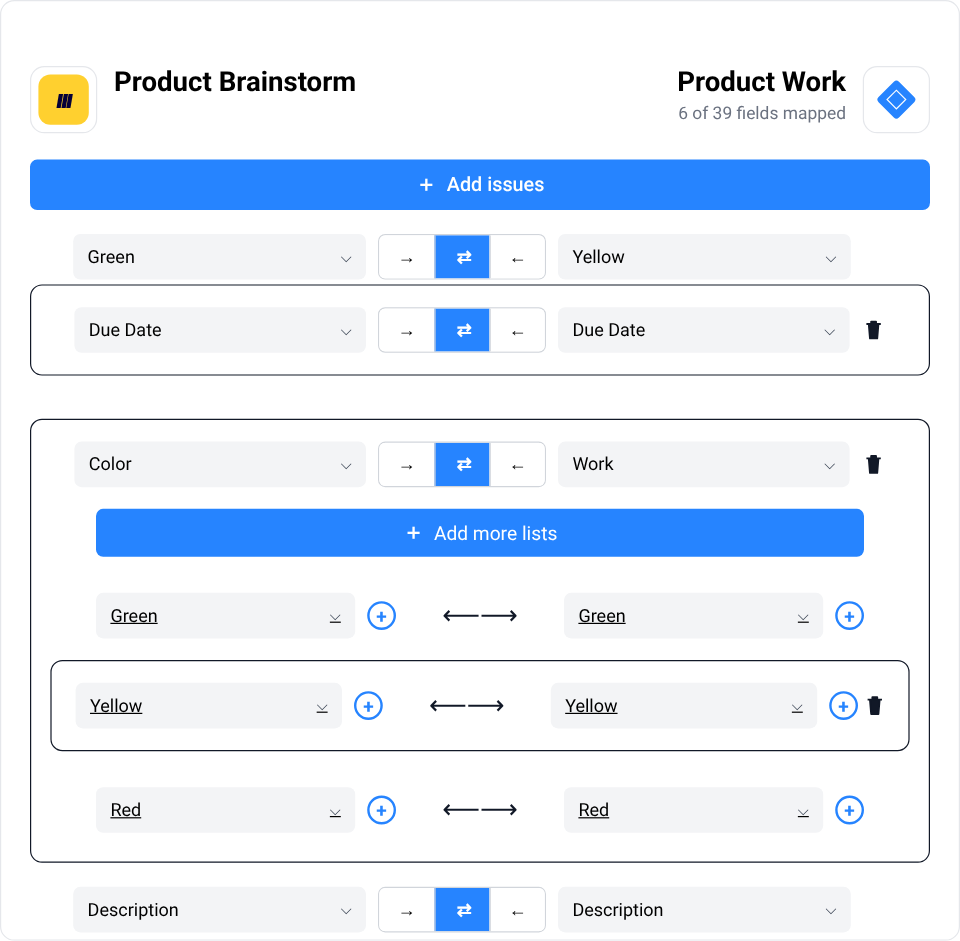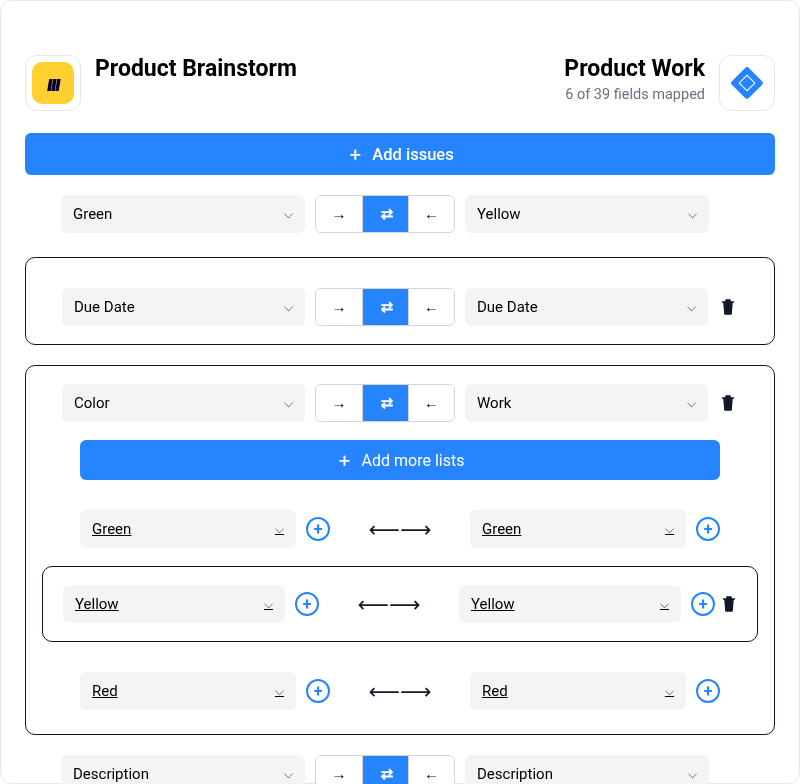--- a/index.html
+++ b/index.html
@@ -21,23 +21,23 @@
 .row { display: flex; align-items: center; gap: 10px; margin-top: 20px; padding: 0 36px; }
 .select { flex: 1; height: 38px; background: #f3f4f6; border-radius: 6px; display: flex; align-items: center; justify-content: space-between; padding: 0 12px; font-size: 15px; cursor: pointer; }
 .chev-down { color: #374151; font-size: 12px; }
 .dir-group { display: flex; border: 1px solid #d1d5db; border-radius: 6px; overflow: hidden; height: 38px; }
 .dir-seg { width: 46px; display: flex; align-items: center; justify-content: center; background: #fff; cursor: pointer; font-size: 15px; font-weight: 700; }
 .dir-seg + .dir-seg { border-left: 1px solid #d1d5db; }
 .dir-seg.active { background: #2684ff; color: #fff; }
 .swap { font-size: 15px; letter-spacing: -3px; }
 .delete-slot { width: 20px; display:flex; align-items:center; justify-content:center; }
 .delete-icon { cursor: pointer; color: #111827; }
-.framed { border: 1.5px solid #111827; border-radius: 10px; padding-top: 30px; padding-bottom: 18px; margin-top: 24px; }
+.framed { border: 1.5px solid #111827; border-radius: 10px; padding-top: 18px; padding-bottom: 18px; margin-top: 4px; }
 .framed .row:first-child { margin-top: 0; }
-.big-frame { border: 1.5px solid #111827; border-radius: 10px; margin-top: 20px; padding: 18px 0 24px 0; }
+.big-frame { border: 1.5px solid #111827; border-radius: 10px; margin-top: 36px; padding: 18px 0 24px 0; }
 .inner-btn-wrap { padding: 0 54px; margin-top: 18px; }
 .inner-btn { width: 100%; background: #2684ff; color: #fff; border: none; border-radius: 6px; height: 40px; font-size: 16px; display: flex; align-items: center; justify-content: center; gap: 8px; cursor: pointer; }
 .list-row { display: flex; align-items: center; gap: 10px; padding: 0 36px; margin-top: 26px; }
 .list-row.in-frame { padding: 0 20px; }
 .list-select { flex: 1; height: 38px; background: #f3f4f6; border-radius: 6px; display: flex; align-items: center; justify-content: space-between; padding: 0 12px; font-size: 15px; cursor: pointer; text-decoration: underline; }
 .add-circle { width: 24px; height: 24px; border: 2px solid #2684ff; border-radius: 50%; display: flex; align-items: center; justify-content: center; color: #2684ff; font-weight: 700; font-size: 16px; cursor: pointer; flex-shrink: 0; }
 .dbl-arrow { width: 120px; display: flex; align-items: center; justify-content: center; font-size: 22px; color: #111827; flex-shrink: 0; }
 .sub-frame { border: 1px solid #111827; border-radius: 10px; margin: 18px 16px 0 16px; padding: 18px 0; }
 .sub-frame .list-row { margin-top: 0; align-items: center; }
 .row-nodel .delete-slot { visibility: hidden; }

